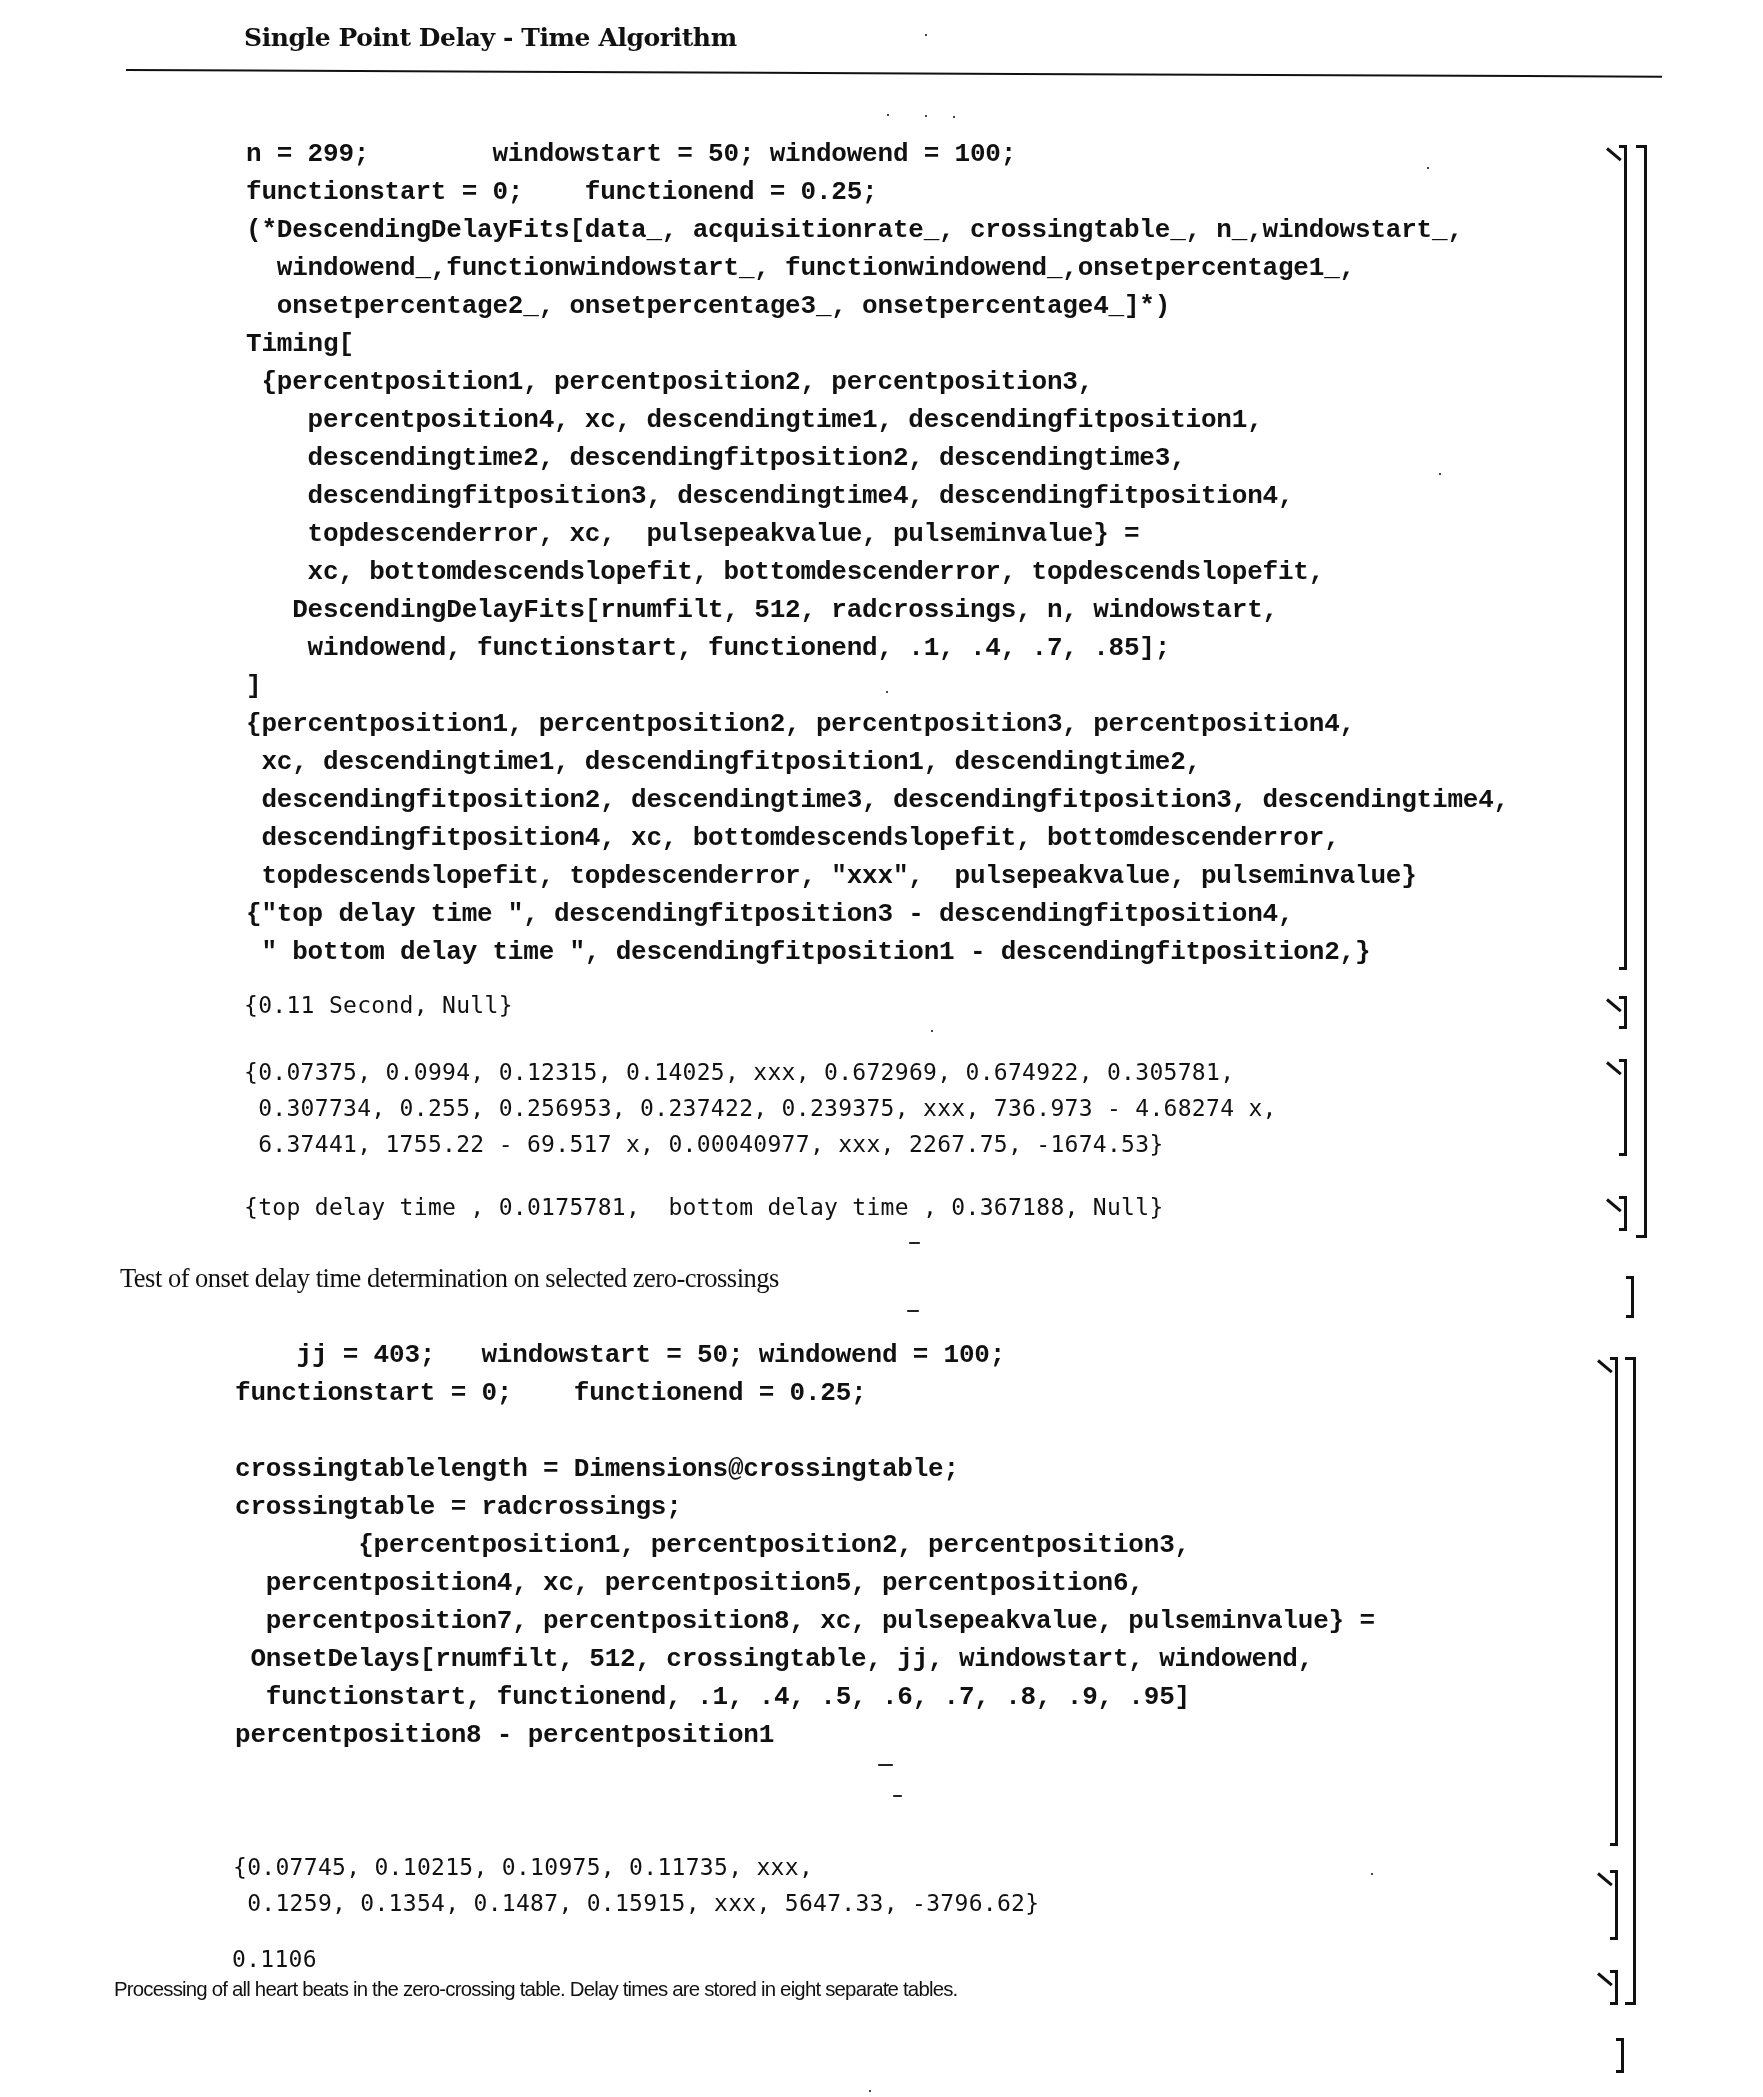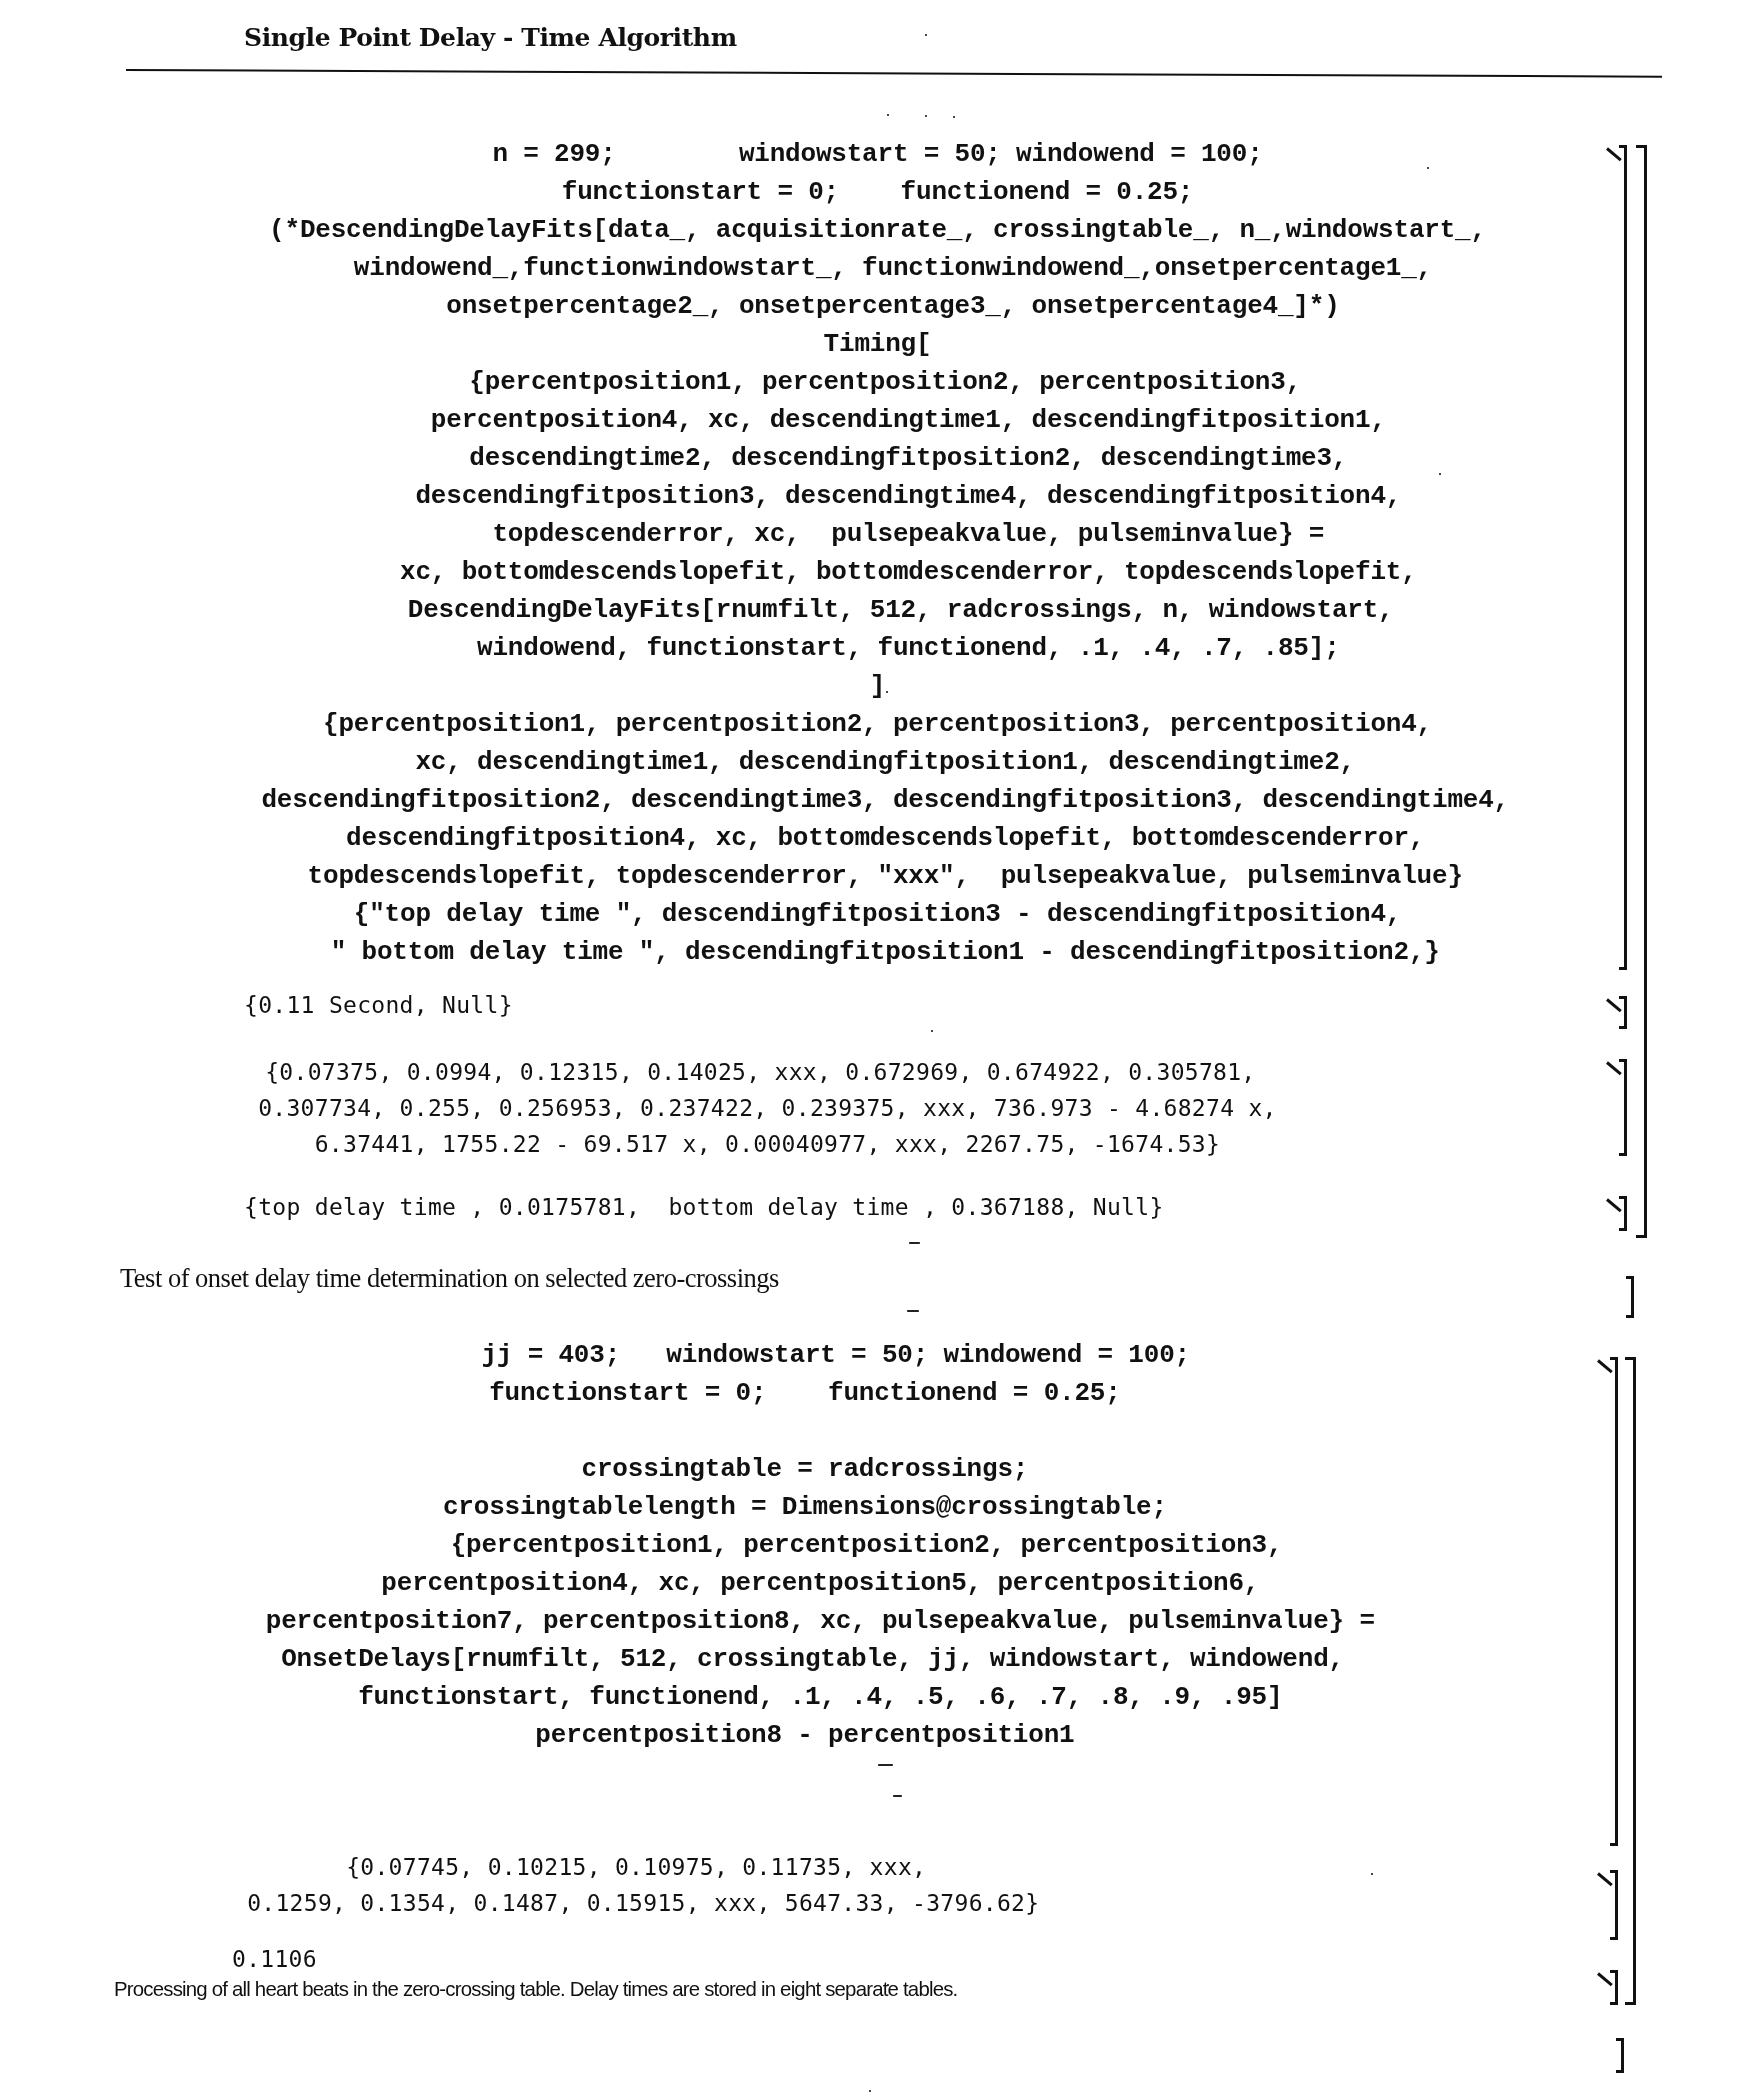--- a/index.html
+++ b/index.html
@@ -4,21 +4,21 @@
 <style>
   html, body { margin:0; padding:0; background:#ffffff; }
   body { width:1764px; height:2097px; position:relative; overflow:hidden; color:#111; }
   .abs { position:absolute; white-space:pre; }
   .title { font-family:"DejaVu Serif", serif; font-weight:bold; font-size:25px; letter-spacing:-0.4px; }
   .rule { position:absolute; height:2.3px; background:#111; }
   .in { font-family:"Liberation Mono", monospace; font-weight:bold; font-size:26px; line-height:38px; letter-spacing:-0.2px; }
   .out { font-family:"DejaVu Sans Mono", monospace; font-size:23px; line-height:36px; letter-spacing:0.3px; }
   .txt-serif { font-family:"Liberation Serif", serif; font-size:26.5px; letter-spacing:-0.5px; }
   .txt-sans { font-family:"Liberation Sans", sans-serif; font-size:20.4px; letter-spacing:-0.8px; }
-  .cell { position:absolute;text-align:center; }
+  .cell { position:absolute; }
   .cell .line { display:block; white-space:pre; }
   
   .br { position:absolute; border-right:3px solid #111; border-top:3px solid #111; border-bottom:3px solid #111; width:7.6px; box-sizing:border-box; }
   .br.tri::after { content:""; position:absolute; left:-12px; top:-1.5px; width:18px; height:3px; background:#111; transform:rotate(40deg); transform-origin:left center; }
   .br.outer { width:10.6px; }
   .speck { position:absolute; width:2.3px; height:2.3px; background:#222; border-radius:0.8px; }
 </style>
 </head>
 <body>
 
@@ -68,22 +68,22 @@
 <div class="br tri" style="left:1619px; top:1196px; height:35px;"></div>
 <div class="br outer" style="left:1636px; top:145px; height:1093px;"></div>
 
 <div class="abs txt-serif" style="left:120px; top:1263px;">Test of onset delay time determination on selected zero-crossings</div>
 <div class="br" style="left:1626px; top:1276px; height:42px;"></div>
 
 <div class="cell in" style="left:235px; top:1336px;">
   <span class="line">    jj = 403;   windowstart = 50; windowend = 100;</span>
   <span class="line">functionstart = 0;    functionend = 0.25;</span>
   <span class="line">&nbsp;</span>
+  <span class="line">crossingtablelength = Dimensions@crossingtable;</span>
   <span class="line">crossingtable = radcrossings;</span>
-  <span class="line">crossingtablelength = Dimensions@crossingtable;</span>
   <span class="line">        {percentposition1, percentposition2, percentposition3,</span>
   <span class="line">  percentposition4, xc, percentposition5, percentposition6,</span>
   <span class="line">  percentposition7, percentposition8, xc, pulsepeakvalue, pulseminvalue} =</span>
   <span class="line"> OnsetDelays[rnumfilt, 512, crossingtable, jj, windowstart, windowend,</span>
   <span class="line">  functionstart, functionend, .1, .4, .5, .6, .7, .8, .9, .95]</span>
   <span class="line">percentposition8 - percentposition1</span>
 </div>
 
 <div class="cell out" style="left:233px; top:1849px;">
   <span class="line">{0.07745, 0.10215, 0.10975, 0.11735, xxx,</span>

